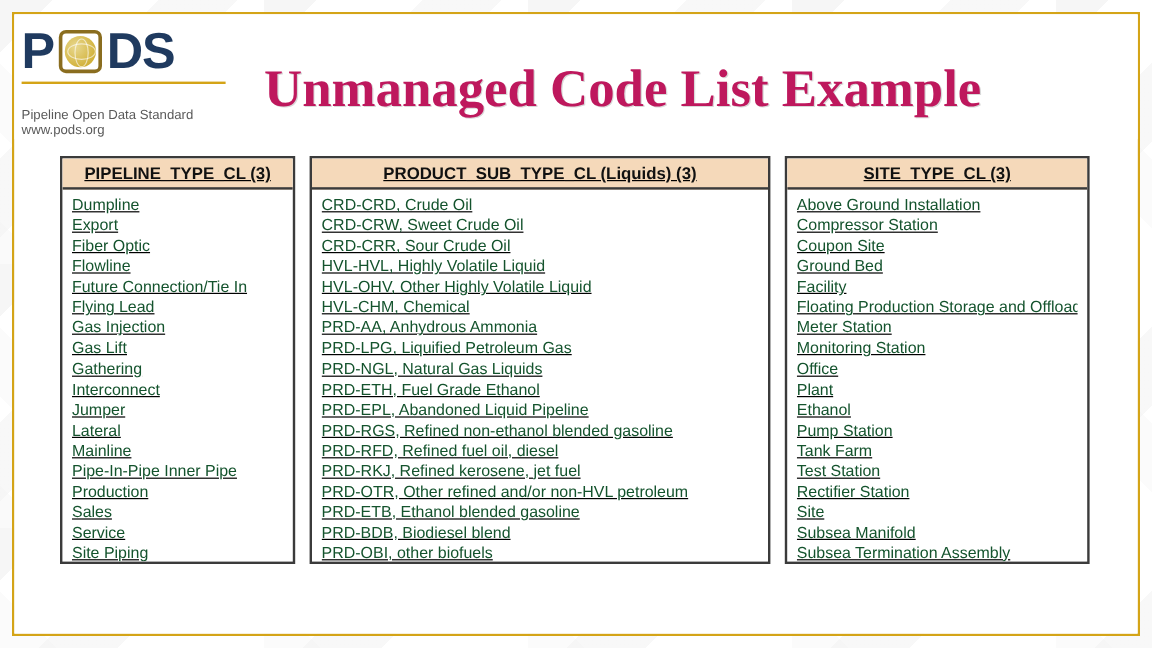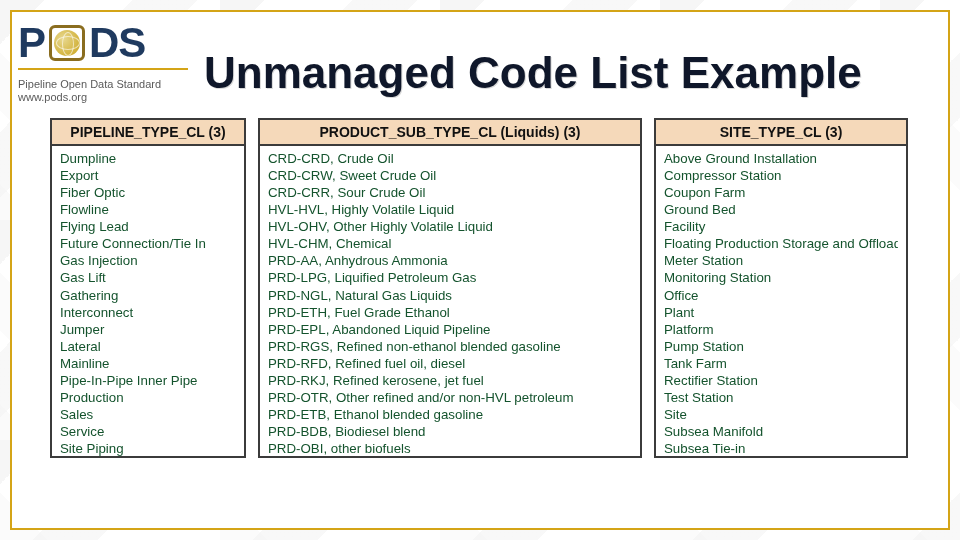--- a/index.html
+++ b/index.html
@@ -81,48 +81,50 @@
     content: "";
     position: absolute;
     border: 1px solid rgba(255,255,255,0.6);
     border-radius: 50%;
   }
   .logo-globe .sphere::before { left:2px; top:6px; width:22px; height:12px; }
   .logo-globe .sphere::after { left:8px; top:2px; width:10px; height:22px; }
   .logo-tag {
     font-size: 11px;
     color: #5a5a5a;
-    margin-top: 8px;
+    margin-top: 20px;
     line-height: 1.2;
   }
   .logo-url {
     font-size: 11px;
     color: #5a5a5a;
     line-height: 1.2;
     text-align: center;
   }
   .logo-rule {
     width: 170px;
     height: 2px;
     background: #d4a417;
     margin-top: 4px;
   }
   .title {
-    font-family: Liberation Sans, sans-serif;
+    font-family: Liberation Serif, serif;
     font-size: 44px;
     font-weight: 600;
-    color: #0f172a;
+    color: #be185d;
     padding-top: 28px;
     text-shadow: 1px 1px 0 #d9d9d9;
     white-space: nowrap;
+    margin-left: 16px;
   }
   .tables {
     display: flex;
     gap: 12px;
     padding: 14px 16px 0 38px;
+    text-decoration: underline;
   }
   .col {
     border: 2px solid #3b3b3b;
     background: #fff;
     overflow: hidden;
   }
   .col.c1 { width: 196px; }
   .col.c2 { width: 384px; }
   .col.c3 { width: 254px; }
   .col-head {
@@ -173,22 +175,22 @@
 
   <div class="tables cut">
 
     <div class="col c1">
       <div class="col-head">PIPELINE_TYPE_CL (3)</div>
       <div class="col-body">
         <div>Dumpline</div>
         <div>Export</div>
         <div>Fiber Optic</div>
         <div>Flowline</div>
+        <div>Future Connection/Tie In</div>
         <div>Flying Lead</div>
-        <div>Future Connection/Tie In</div>
         <div>Gas Injection</div>
         <div>Gas Lift</div>
         <div>Gathering</div>
         <div>Interconnect</div>
         <div>Jumper</div>
         <div>Lateral</div>
         <div>Mainline</div>
         <div>Pipe-In-Pipe Inner Pipe</div>
         <div>Production</div>
         <div>Sales</div>
@@ -222,34 +224,35 @@
         <div>PRD-CO2, Carbon Dioxide</div>
 
       </div>
     </div>
 
     <div class="col c3">
       <div class="col-head">SITE_TYPE_CL (3)</div>
       <div class="col-body">
         <div>Above Ground Installation</div>
         <div>Compressor Station</div>
-        <div>Coupon Farm</div>
+        <div>Coupon Site</div>
         <div>Ground Bed</div>
         <div>Facility</div>
         <div>Floating Production Storage and Offloading (FPSO)</div>
         <div>Meter Station</div>
         <div>Monitoring Station</div>
         <div>Office</div>
         <div>Plant</div>
-        <div>Platform</div>
+        <div>Ethanol</div>
         <div>Pump Station</div>
         <div>Tank Farm</div>
+        <div>Test Station</div>
         <div>Rectifier Station</div>
-        <div>Test Station</div>
         <div>Site</div>
         <div>Subsea Manifold</div>
+        <div>Subsea Termination Assembly</div>
         <div>Subsea Tie-in</div>
 
       </div>
     </div>
 
   </div>
 </div>
 
 </body></html>

